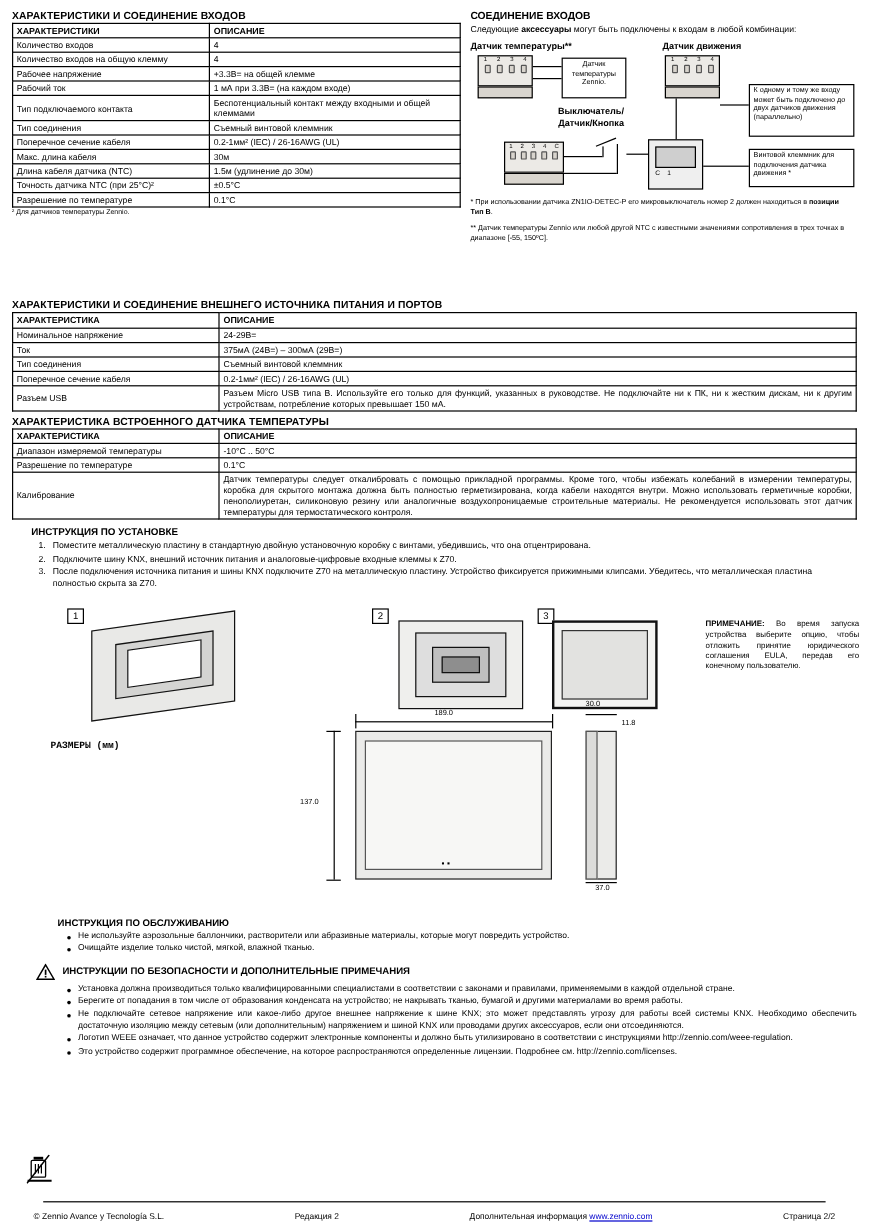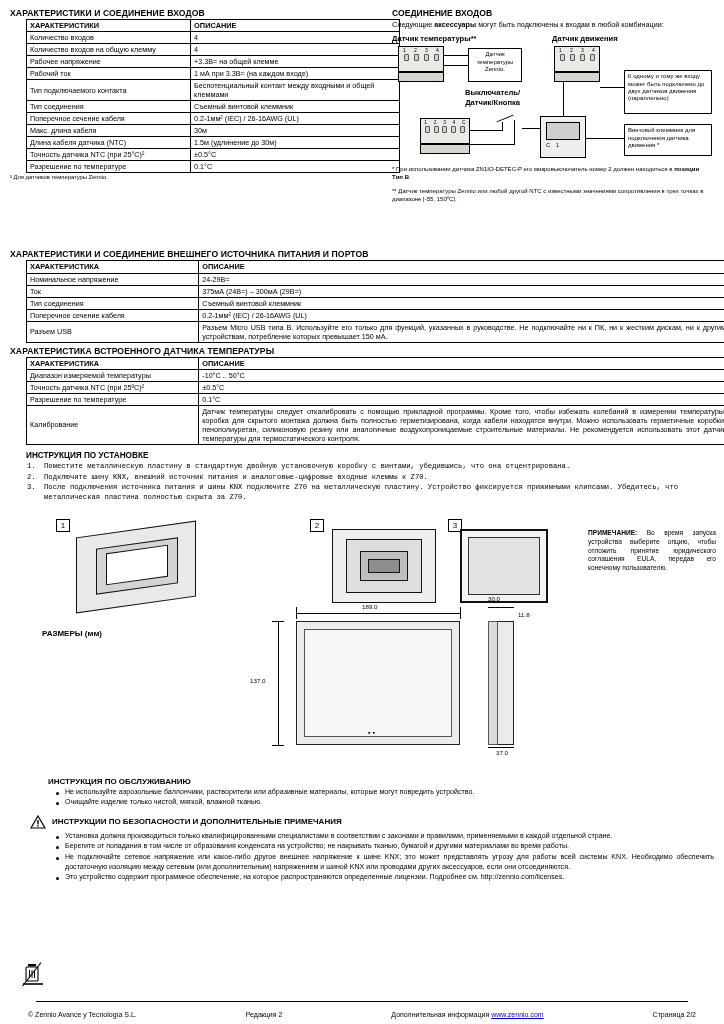--- a/index.html
+++ b/index.html
@@ -12,21 +12,20 @@
     color:#000;
     position: relative;
   }
   .page { position:relative; width:724px; height:1024px; padding: 8px 10px; }
 
   
   table.spec {
     border-collapse: collapse;
     width: 100%;
     table-layout: fixed;
-    margin-left: 16px;
   }
   table.spec td, table.spec th {
     border: 1px solid #000;
     padding: 1px 3px;
     vertical-align: middle;
     font-size: 7.2px;
     line-height: 1.25;
     text-align: left;
   }
   table.spec th {
@@ -70,21 +69,21 @@
   }
 
   .sensor-box {
     position:absolute; border:1px solid #000; background:#fff;
     font-size:6px; text-align:center; line-height:1.25; padding:2px 2px;
   }
 
   
   .install-title { font-weight:bold; font-size:8.2px; margin:6px 0 2px 16px; }
   ol.inst { margin: 0 0 0 30px; padding:0; font-size:7.2px; line-height:1.35; }
-  ol.inst li { margin-bottom: 1px; padding-left:4px;font-family:Liberation Mono, monospace; }
+  ol.inst li { margin-bottom: 1px; padding-left:4px; }
 
   
   .figs { position:relative; height: 270px; margin-top:4px; }
   .fig-num {
     position:absolute; width:14px; height:13px; border:1px solid #000;
     font-size:8px; text-align:center; line-height:12px; background:#fff;
   }
   .panel {
     position:absolute; border:1px solid #111; background:#f2f2f0;
   }
@@ -322,24 +321,20 @@
       <tbody>
           <tr>
         <th style="width:24.5%">ХАРАКТЕРИСТИКА</th>
         <th>ОПИСАНИЕ</th>
       </tr>
       <tr>
             <td>Диапазон измеряемой температуры</td>
             <td>-10°C .. 50°C</td>
           </tr>
       <tr>
-            <td>Точность датчика NTC (при 25ºC)²</td>
-            <td>±0.5°C</td>
-          </tr>
-      <tr>
             <td>Разрешение по температуре</td>
             <td>0.1°C</td>
           </tr>
       <tr>
             <td>Калибрование</td>
             <td style="text-align:justify">Датчик температуры следует откалибровать с помощью прикладной программы. Кроме того, чтобы избежать колебаний в измерении температуры, коробка для скрытого монтажа должна быть полностью герметизирована, когда кабели находятся внутри. Можно использовать герметичные коробки, пенополиуретан, силиконовую резину или аналогичные воздухопроницаемые строительные материалы. Не рекомендуется использовать этот датчик температуры для термостатического контроля.</td>
           </tr>
     </tbody>
       </table>
   </div>
@@ -367,21 +362,21 @@
     <div class="panel" style="left:358px; top:52px; width:32px; height:14px; background:#8e8e8e;"></div>
 
     <div class="panel" style="left:450px; top:22px; width:88px; height:74px; background:#f4f4f2; border:2px solid #111;"></div>
     <div class="panel" style="left:458px; top:30px; width:72px; height:58px; background:#e2e2e0; border:1px solid #333;"></div>
 
     <div class="note-box" style="left:578px; top:22px; width:128px;">
       <b>ПРИМЕЧАНИЕ:</b>
       <span>Во время запуска устройства выберите опцию, чтобы отложить принятие юридического соглашения EULA, передав его конечному пользователю.</span>
     </div>
 
-    <div class="dims-label" style="left:32px; top:122px;">РАЗМЕРЫ (мм)</div>
+    <div class="dims-label" style="left:32px; top:122px;font-family:Liberation Mono, monospace;">РАЗМЕРЫ (мм)</div>
 
     <div class="panel" style="left:286px; top:48px; width:164px; height:0px; border:0;"></div>
     <div class="lineh" style="left:286px; top:106px; width:164px;"></div>
     <div class="linev" style="left:286px; top:100px; height:12px;"></div>
     <div class="linev" style="left:450px; top:100px; height:12px;"></div>
     <div class="meas" style="left:352px; top:96px;">189.0</div>
 
     <div class="panel" style="left:286px; top:114px; width:164px; height:124px; background:#ebebe9; border:1px solid #222;"></div>
     <div class="panel" style="left:294px; top:122px; width:148px; height:108px; background:#f7f7f5; border:1px solid #555;"></div>
     <div class="meas" style="left:358px; top:222px; font-size:7px;">▪ ▪</div>
@@ -414,20 +409,21 @@
         <rect x="7.3" y="5" width="1.4" height="4.4" fill="#000"></rect>
         <rect x="7.3" y="10.2" width="1.4" height="1.4" fill="#000"></rect>
       </svg>
     </span>
     <span style="font-weight:bold; font-size:8px;">ИНСТРУКЦИИ ПО БЕЗОПАСНОСТИ И ДОПОЛНИТЕЛЬНЫЕ ПРИМЕЧАНИЯ</span>
   </div>
   <ul class="bul">
     <li>Установка должна производиться только квалифицированными специалистами в соответствии с законами и правилами, применяемыми в каждой отдельной стране.</li>
     <li>Берегите от попадания в том числе от образования конденсата на устройство; не накрывать тканью, бумагой и другими материалами во время работы.</li>
     <li>Не подключайте сетевое напряжение или какое-либо другое внешнее напряжение к шине KNX; это может представлять угрозу для работы всей системы KNX. Необходимо обеспечить достаточную изоляцию между сетевым (или дополнительным) напряжением и шиной KNX или проводами других аксессуаров, если они отсоединяются.</li>
+    <li>Логотип WEEE означает, что данное устройство содержит электронные компоненты и должно быть утилизировано в соответствии с инструкциями http://zennio.com/weee-regulation.</li>
     <li>Это устройство содержит программное обеспечение, на которое распространяются определенные лицензии. Подробнее см. http://zennio.com/licenses.</li>
   </ul>
 
   <div class="weee" style="bottom:36px;">
     <svg width="22" height="26" viewBox="0 0 22 26">
       <rect x="4" y="5" width="12" height="14" rx="1" fill="none" stroke="#000" stroke-width="1.1"></rect>
       <rect x="6" y="2" width="8" height="2.4" fill="#000"></rect>
       <line x1="7.5" y1="8" x2="7.5" y2="16" stroke="#000" stroke-width="1"></line>
       <line x1="10" y1="8" x2="10" y2="16" stroke="#000" stroke-width="1"></line>
       <line x1="12.5" y1="8" x2="12.5" y2="16" stroke="#000" stroke-width="1"></line>

